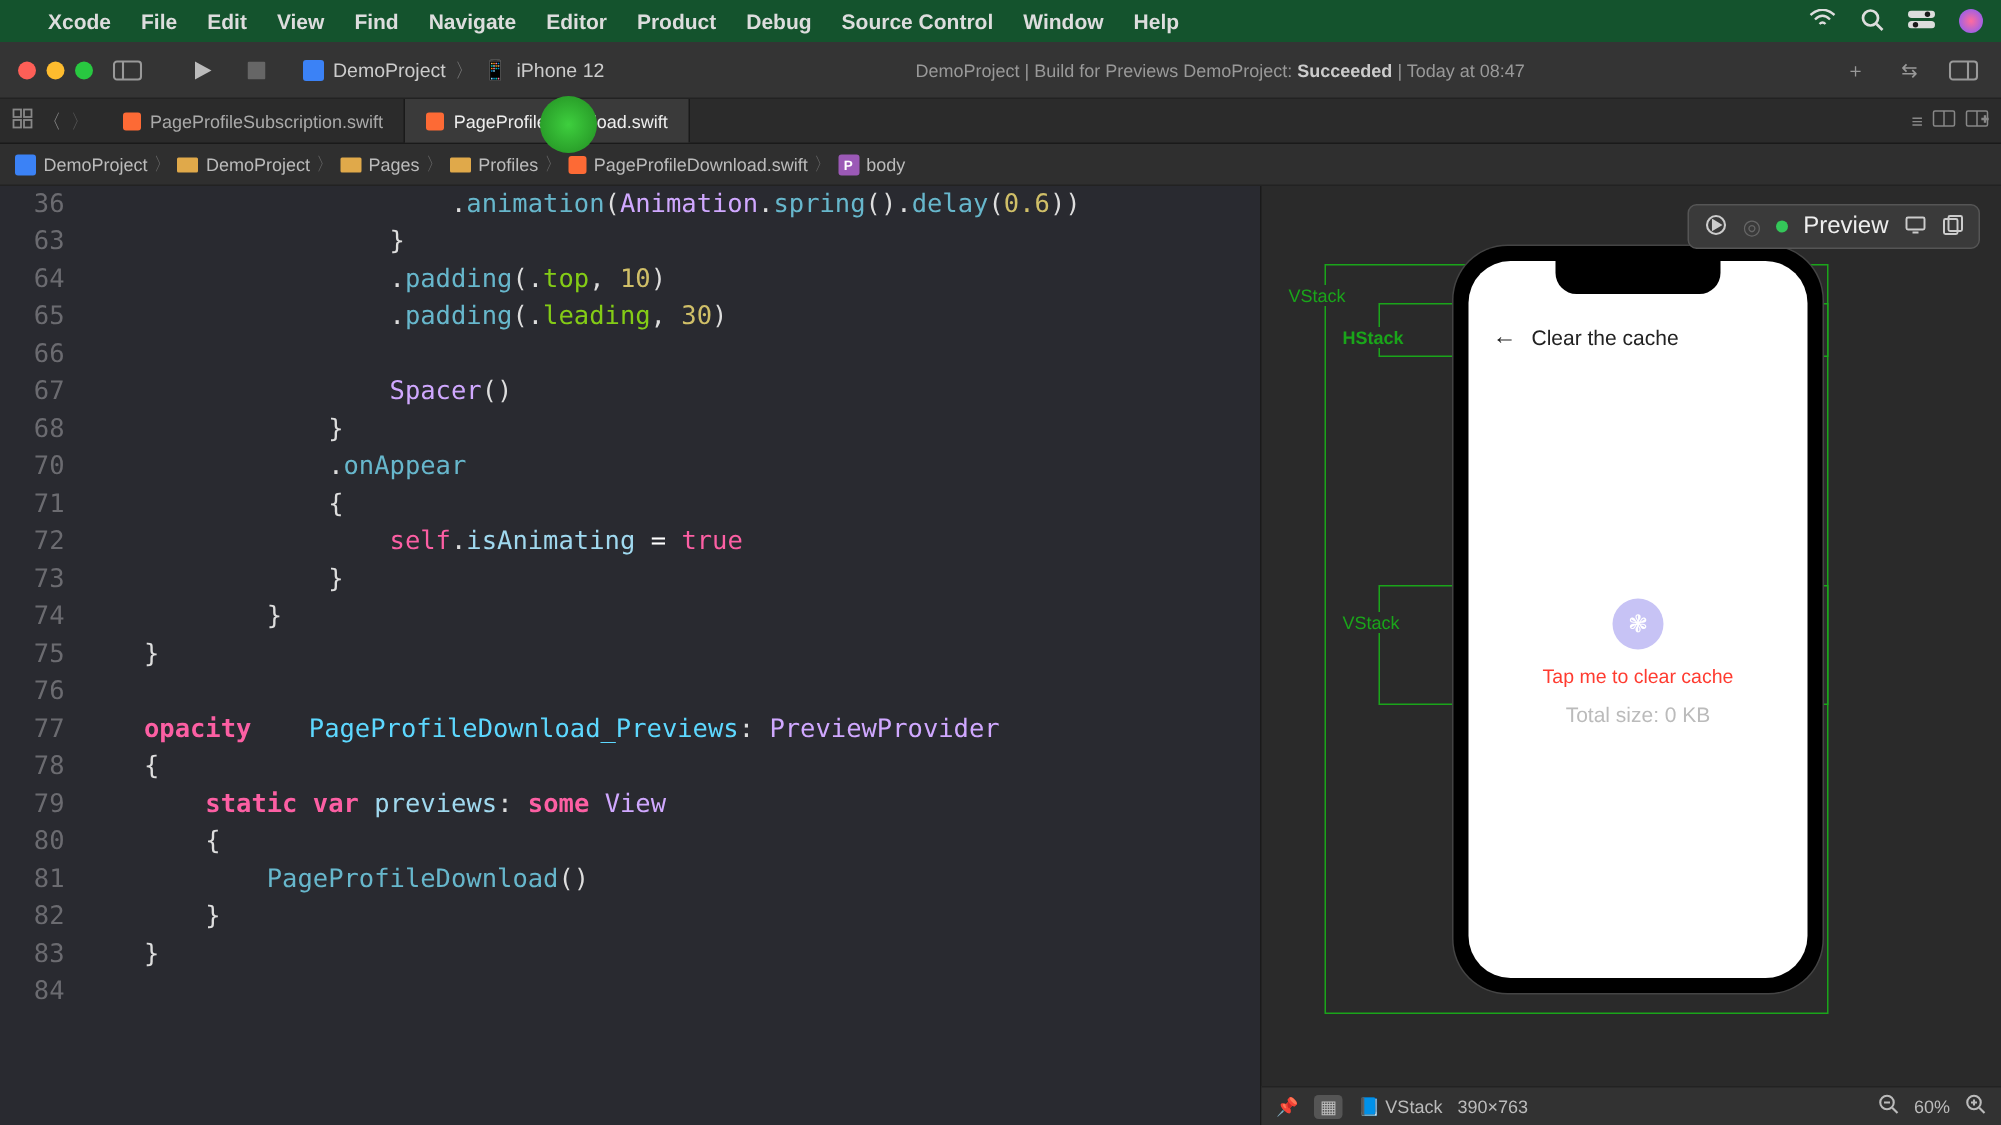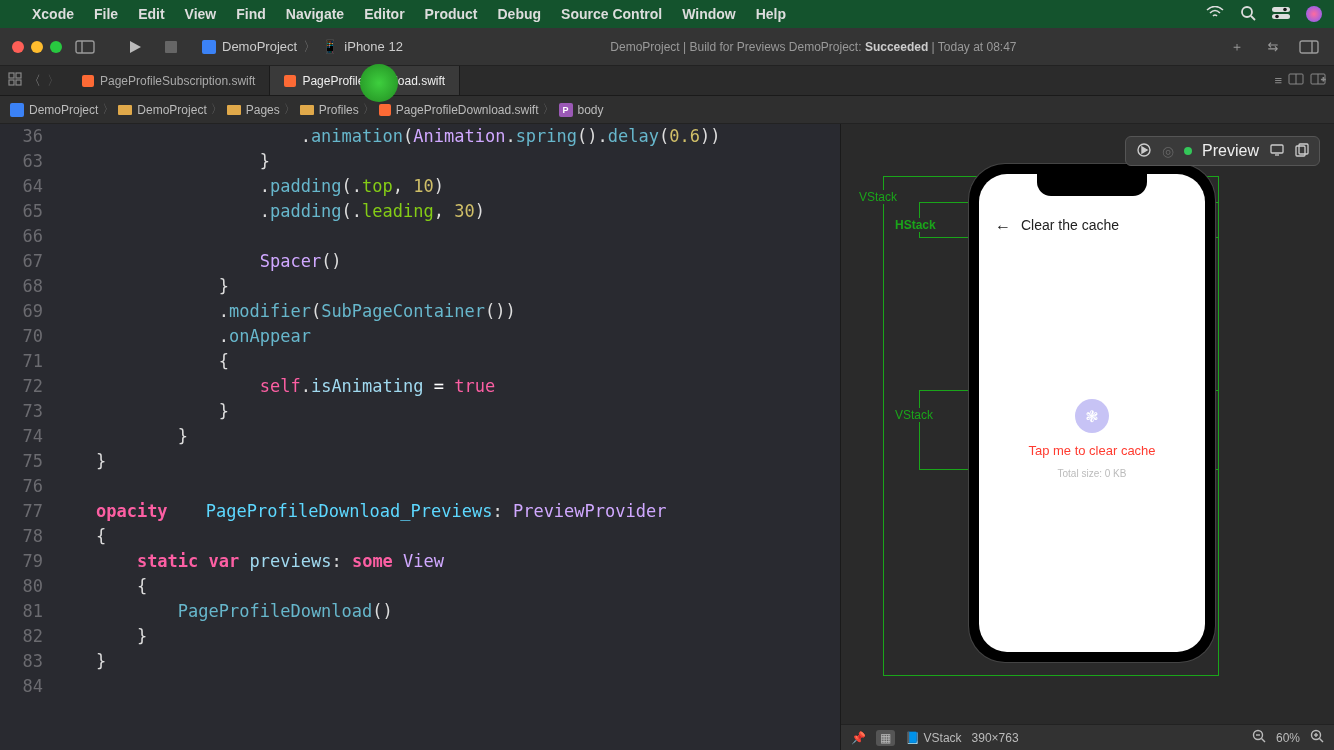--- a/index.html
+++ b/index.html
@@ -39,21 +39,21 @@
 .preview-toolbar .dot { width:8px; height:8px; border-radius:50%; background:#34c759; }
 .preview-toolbar .pv { color:#eee; font-size:16px; }
 .preview-toolbar .ic { color:#ccc; font-size:14px; }
 .phone { position:absolute; left:128px; top:40px; width:246px; height:498px; border-radius:36px; background:#000; padding:10px; box-shadow:0 0 0 1px #444; }
 .phone-screen { width:100%; height:100%; background:#fff; border-radius:28px; position:relative; overflow:hidden; }
 .notch { position:absolute; top:0; left:50%; transform:translateX(-50%); width:110px; height:22px; background:#000; border-radius:0 0 14px 14px; }
 .phone-header { position:absolute; top:42px; left:16px; display:flex; align-items:center; gap:10px; color:#222; font-size:14px; }
 .phone-center { position:absolute; top:225px; left:0; right:0; text-align:center; }
 .phone-center .circle-ic { width:34px; height:34px; border-radius:50%; background:#c7c3f5; margin:0 auto 10px; display:flex; align-items:center; justify-content:center; color:#fff; font-size:16px; }
 .phone-center .tap { color:#ff3b30; font-size:13px; margin-bottom:10px; }
-.phone-center .size { color:#bbb; font-size:10px; }
+.phone-center .size { color:#bbb; font-size:14px; }
 .overlay-box { position:absolute; border:1px solid #1aa51a; }
 .overlay-label { position:absolute; color:#1aa51a; font-size:12px; font-weight:500; background:#2a2a2a; padding:0 2px; }
 .preview-bottombar { position:absolute; bottom:0; left:0; right:0; height:26px; background:#323232; display:flex; align-items:center; padding:0 10px; gap:10px; color:#bbb; font-size:12px; border-top:1px solid #222; }
 .preview-bottombar .spc { flex:1; }
 .swifticon2 { width:12px; height:12px; background:#fd6a35; border-radius:2px; display:inline-block; }
 </style>
 </head>
 <body>
 
 <div class="menubar">
@@ -202,21 +202,20 @@
 
 <div class="main">
   <div class="editor" id="editor">
       <div class="line"><div class="gutter">36</div><div class="code">                        .<span class="tk-method">animation</span>(<span class="tk-type">Animation</span>.<span class="tk-method">spring</span>().<span class="tk-method">delay</span>(<span class="tk-num">0.6</span>))</div></div>
       <div class="line"><div class="gutter">63</div><div class="code">                    }</div></div>
       <div class="line"><div class="gutter">64</div><div class="code">                    .<span class="tk-method">padding</span>(.<span class="tk-enum">top</span>, <span class="tk-num">10</span>)</div></div>
       <div class="line"><div class="gutter">65</div><div class="code">                    .<span class="tk-method">padding</span>(.<span class="tk-enum">leading</span>, <span class="tk-num">30</span>)</div></div>
       <div class="line"><div class="gutter">66</div><div class="code"></div></div>
       <div class="line"><div class="gutter">67</div><div class="code">                    <span class="tk-type">Spacer</span>()</div></div>
       <div class="line"><div class="gutter">68</div><div class="code">                }</div></div>
-      <div class="line"><div class="gutter">69</div><div class="code">                .<span class="tk-method">modifier</span>(<span class="tk-call">SubPageContainer</span>())</div></div>
       <div class="line"><div class="gutter">70</div><div class="code">                .<span class="tk-method">onAppear</span></div></div>
       <div class="line"><div class="gutter">71</div><div class="code">                {</div></div>
       <div class="line"><div class="gutter">72</div><div class="code">                    <span class="tk-self">self</span>.<span class="tk-id">isAnimating</span> <span class="tk-op">=</span> <span class="tk-bool">true</span></div></div>
       <div class="line"><div class="gutter">73</div><div class="code">                }</div></div>
       <div class="line"><div class="gutter">74</div><div class="code">            }</div></div>
       <div class="line"><div class="gutter">75</div><div class="code">    }</div></div>
       <div class="line"><div class="gutter">76</div><div class="code"></div></div>
       <div class="line"><div class="gutter">77</div><div class="code">    <span class="tk-kw">opacity</span> <span class="tk-structname">PageProfileDownload_Previews</span>: <span class="tk-type">PreviewProvider</span></div></div>
       <div class="line"><div class="gutter">78</div><div class="code">    {</div></div>
       <div class="line"><div class="gutter">79</div><div class="code">        <span class="tk-kw">static</span> <span class="tk-kw">var</span> <span class="tk-id">previews</span>: <span class="tk-kw">some</span> <span class="tk-type">View</span></div></div>

